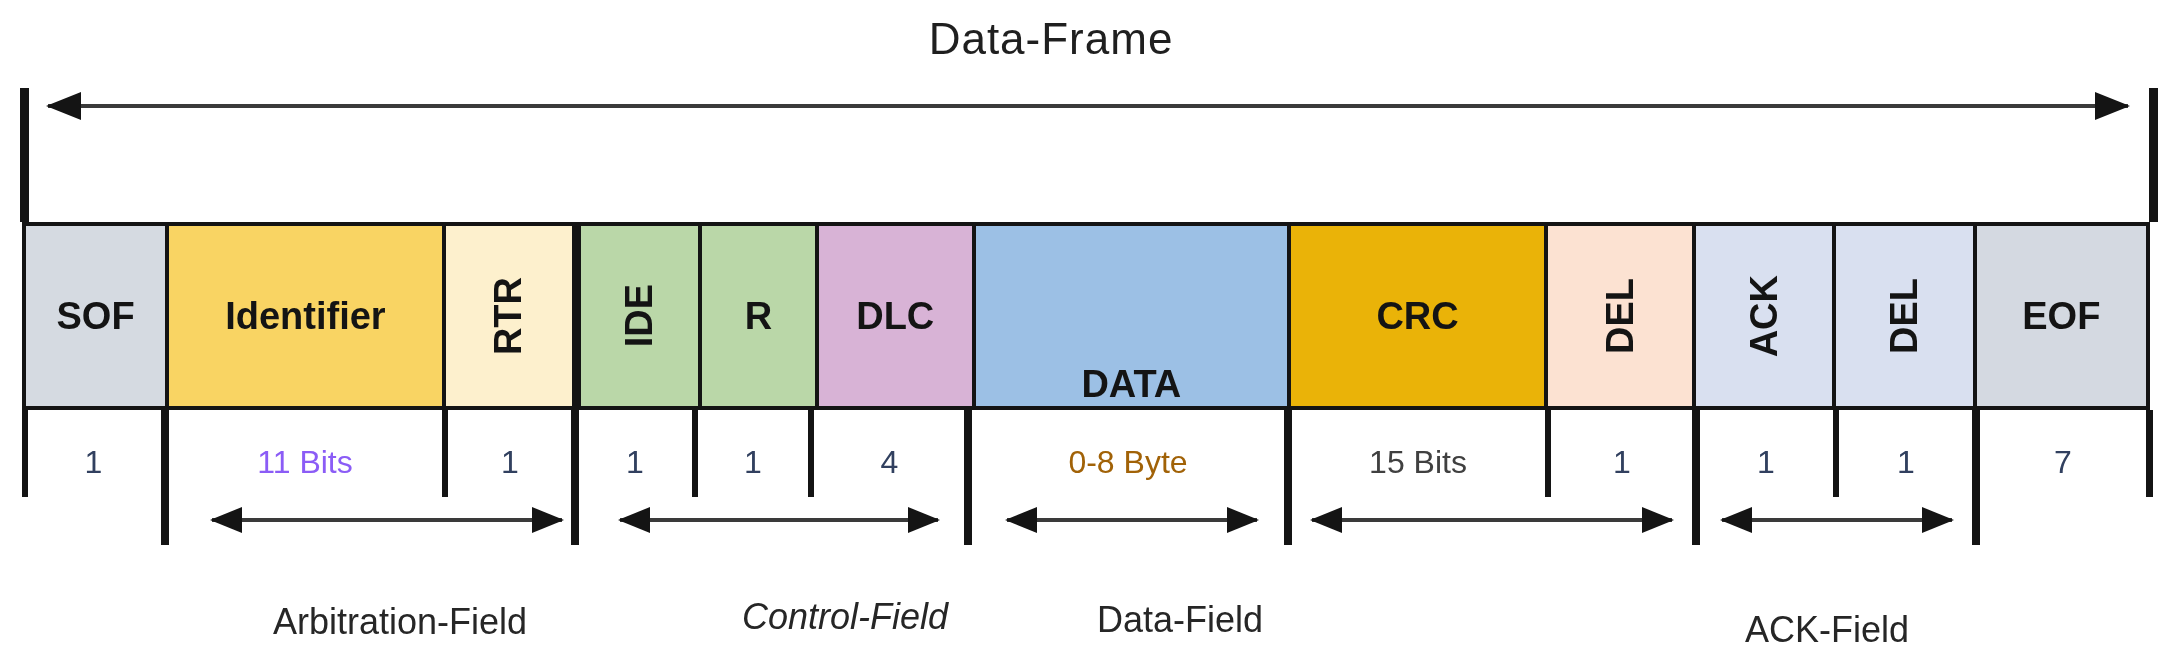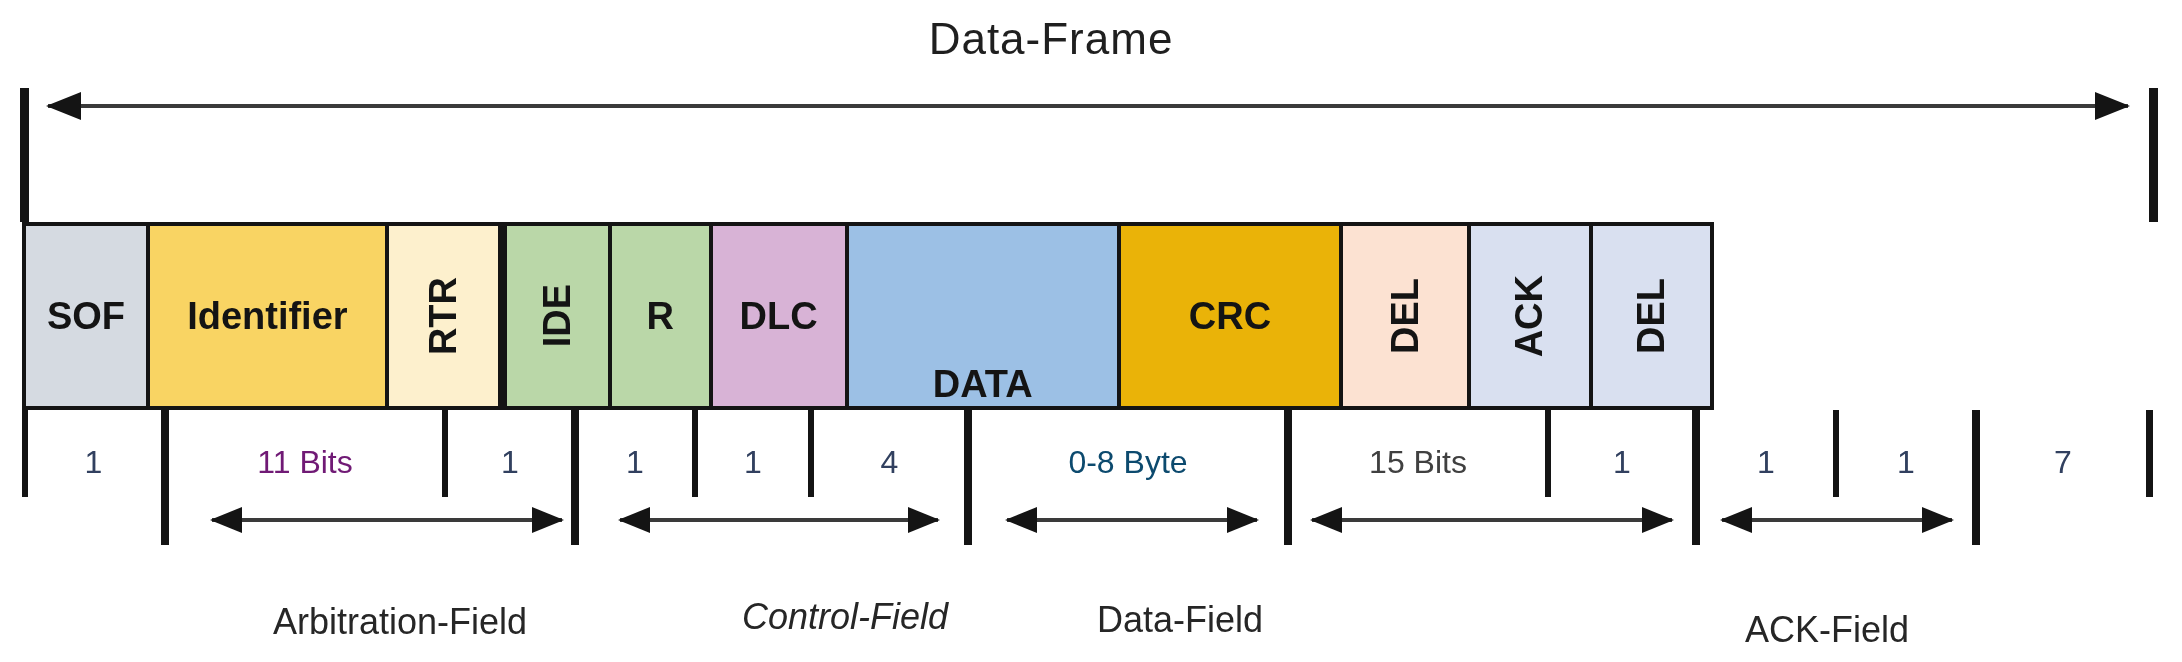--- a/index.html
+++ b/index.html
@@ -21,21 +21,21 @@
   .frame-arrow::before,.frame-arrow::after{top:-12px;}
   .frame-arrow::before{border-top-width:14px;border-bottom-width:14px;border-right-width:35px;}
   .frame-arrow::after{border-top-width:14px;border-bottom-width:14px;border-left-width:35px;}
 
   
   .bracket{position:absolute;top:88px;width:9px;height:134px;background:#141414;}
   .bracket.left{left:20px;}
   .bracket.right{left:2149px;}
 
   
-  .boxes{position:absolute;left:22px;top:222px;width:1692px;height:188px;display:flex;
+  .boxes{position:absolute;left:22px;top:222px;width:2128px;height:188px;display:flex;
          box-sizing:border-box;border:4px solid #141414;}
   .seg{box-sizing:border-box;display:flex;align-items:center;justify-content:center;
        border-left:4px solid #141414;min-width:0;}
   .seg:first-child{border-left:none;}
   .seg.thickdiv{border-left-width:9px;}
   .seg-label{font-weight:700;font-size:38px;color:#141414;white-space:nowrap;}
   .seg-label.vertical{writing-mode:vertical-rl;transform:rotate(180deg);}
 
   
   .numbers{position:absolute;left:22px;top:410px;width:2128px;height:140px;display:flex;}
@@ -90,43 +90,46 @@
       </div>
     <div class="seg" style="flex: 148 0 0px; background: rgb(252, 226, 210);">
         <span class="seg-label vertical">DEL</span>
       </div>
     <div class="seg" style="flex: 140 0 0px; background: rgb(217, 224, 240);">
         <span class="seg-label vertical">ACK</span>
       </div>
     <div class="seg" style="flex: 140 0 0px; background: rgb(217, 224, 240);">
         <span class="seg-label vertical">DEL</span>
       </div>
+    <div class="seg" style="flex: 174 0 0px; background: rgb(212, 217, 225);">
+        <span class="seg-label">EOF</span>
+      </div>
   </div>
 
   <div class="numbers">
     <div class="num t-short" style="flex:143 0 0">
         <span class="size" style="color: rgb(49, 64, 95);">1</span>
       </div>
     <div class="num t-long" style="flex:280 0 0">
-        <span class="size" style="color: #701a75;">11 Bits</span>
+        <span class="size" style="color: #8b5cf6;">11 Bits</span>
       </div>
     <div class="num t-short" style="flex:130 0 0">
         <span class="size" style="color: rgb(49, 64, 95);">1</span>
       </div>
     <div class="num t-long" style="flex:120 0 0">
         <span class="size" style="color: rgb(49, 64, 95);">1</span>
       </div>
     <div class="num t-short" style="flex:116 0 0">
         <span class="size" style="color: rgb(49, 64, 95);">1</span>
       </div>
     <div class="num t-short" style="flex:157 0 0">
         <span class="size" style="color: rgb(49, 64, 95);">4</span>
       </div>
     <div class="num t-long" style="flex:320 0 0">
-        <span class="size" style="color: #0c4a6e;">0-8 Byte</span>
+        <span class="size" style="color: #a16207;">0-8 Byte</span>
       </div>
     <div class="num t-long" style="flex:260 0 0">
         <span class="size" style="color: #404040;">15 Bits</span>
       </div>
     <div class="num t-short" style="flex:148 0 0">
         <span class="size" style="color: rgb(49, 64, 95);">1</span>
       </div>
     <div class="num t-long" style="flex:140 0 0">
         <span class="size" style="color: rgb(49, 64, 95);">1</span>
       </div>

